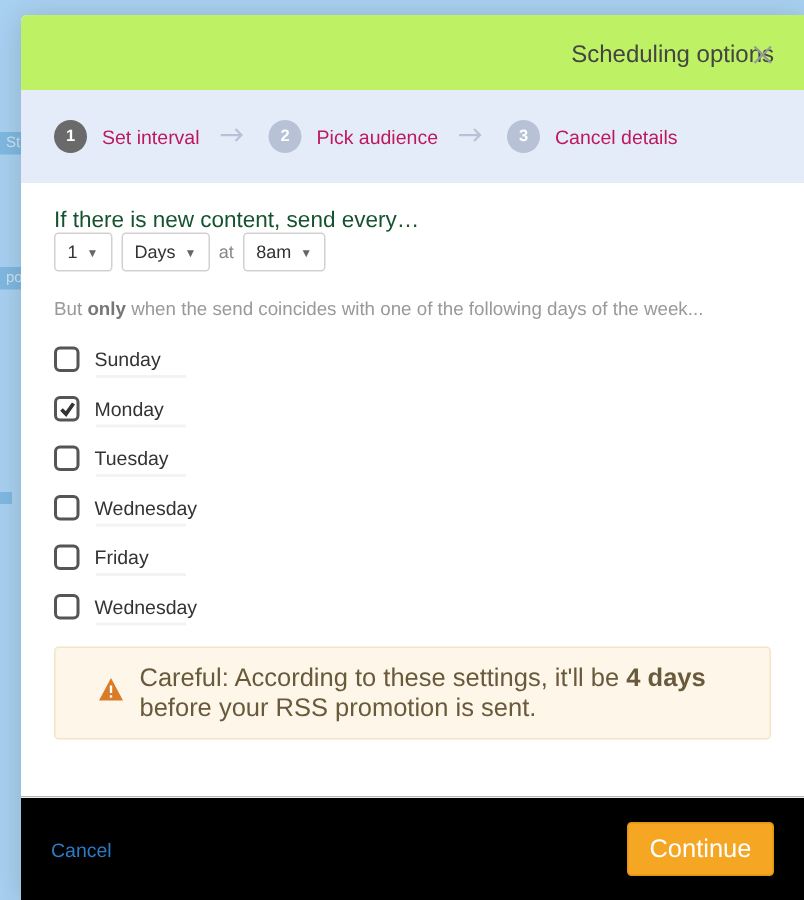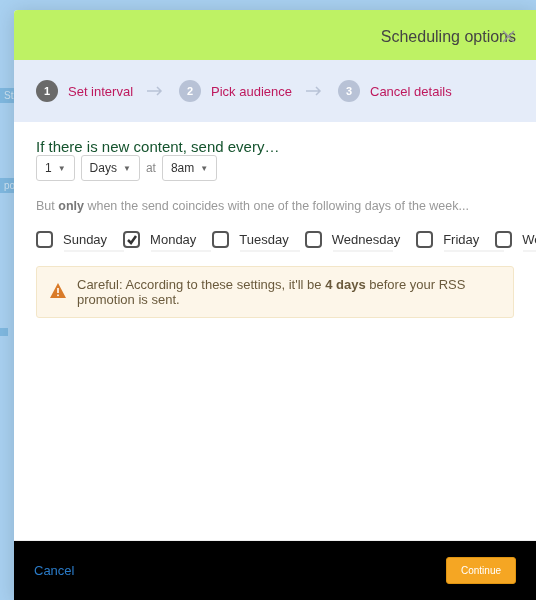--- a/index.html
+++ b/index.html
@@ -125,21 +125,21 @@
       font-size: 12px;
     }
     .only-line {
       color: #999;
       font-size: 12.5px;
       margin-bottom: 18px;
     }
     .only-line b { color: #777; }
     .day-list {
       display: flex;
-      flex-direction: row;
+      flex-direction: column;
       gap: 16px;
       margin-bottom: 18px;
     }
     .day-item {
       display: flex;
       align-items: center;
       gap: 10px;
       cursor: pointer;
       position: relative;
     }
@@ -165,25 +165,25 @@
     .chk.checked svg { display: block; }
     .chk svg { display: none; }
     .day-label {
       font-size: 13px;
       color: #333;
     }
     .warning-box {
       background: #fdf6e9;
       border: 1px solid #f3e6c8;
       border-radius: 3px;
-      padding: 10px 12px;
+      padding: 10px 28px;
       display: flex;
       align-items: center;
       gap: 10px;
-      font-size: 13px;
+      font-size: 17px;
       color: #6a5a3c;
     }
     .warn-icon {
       flex-shrink: 0;
     }
     .modal-footer {
       background: #000000;
       padding: 16px 20px;
       display: flex;
       align-items: center;
@@ -192,21 +192,21 @@
     }
     .cancel-link {
       color: #2a7bc8;
       font-size: 13px;
       cursor: pointer;
     }
     .continue-btn {
       background: #f5a623;
       border: 1px solid #e09410;
       color: #fff;
-      font-size: 10px;
+      font-size: 17px;
       padding: 7px 14px;
       border-radius: 3px;
       cursor: pointer;
     }
   </style>
 </head>
 <body>
 
 <div class="bg-hint" style="left:0; top:88px;">Stats</div>
 <div class="bg-hint" style="left:0; top:178px;">port</div>

